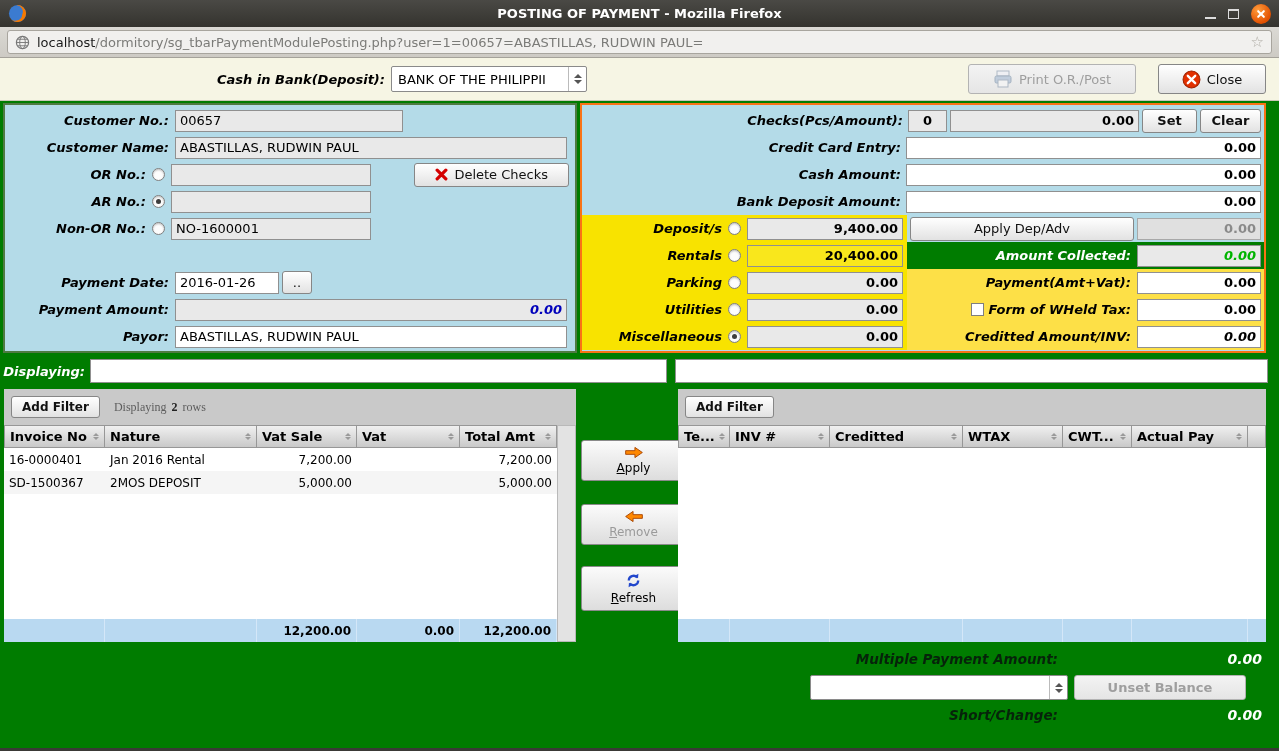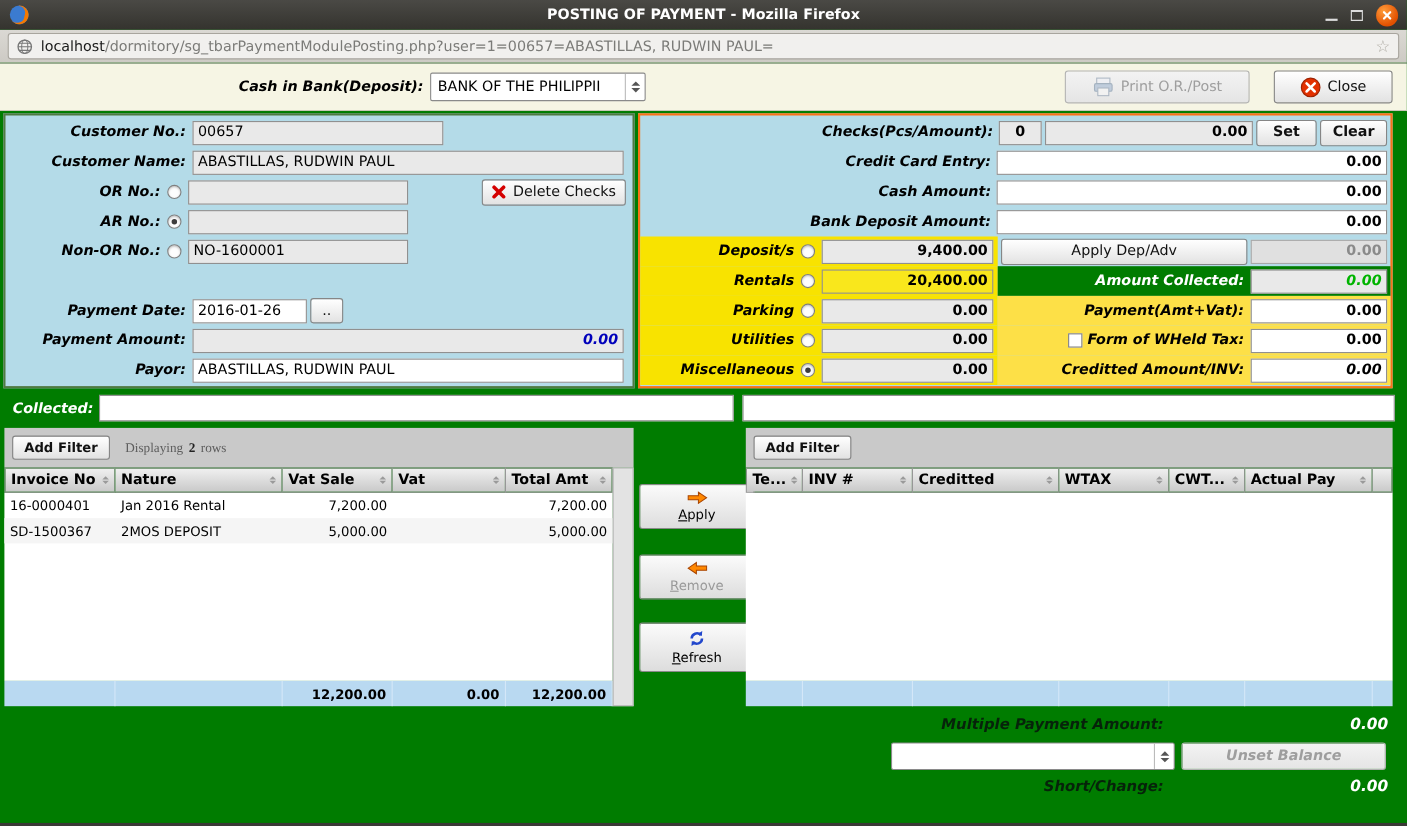--- a/index.html
+++ b/index.html
@@ -177,21 +177,21 @@
         <div class="inp ro" style="width:228px;">00657</div>
       </div>
       <div class="frow">
         <span class="flabel lbl">Customer Name:</span>
         <div class="inp ro" style="width:392px;">ABASTILLAS, RUDWIN PAUL</div>
       </div>
       <div class="frow">
         <span class="flabel short lbl">OR No.:</span>
         <span class="radio"></span>
         <div class="inp ro" style="width:200px;"></div>
-        <div class="btn" style="margin-left:auto;margin-right:6px;height:24px;padding:0 8px;text-align:center;">
+        <div class="btn" style="margin-left:auto;margin-right:6px;height:24px;padding:0 20px;text-align:center;">
           <svg width="13" height="13" viewBox="0 0 12 12">
             <path d="M2 2 L10 10 M10 2 L2 10" stroke="#d40000" stroke-width="3" stroke-linecap="round"></path>
           </svg>
           <span>Delete Checks</span>
         </div>
       </div>
       <div class="frow">
         <span class="flabel short lbl">AR No.:</span>
         <span class="radio on"></span>
         <div class="inp ro" style="width:200px;"></div>
@@ -294,21 +294,21 @@
           <div class="inp ro num" style="width:156px;margin-right:4px;">0.00</div>
         </div>
         <div class="cat-right orange">
           <span class="lbl" style="padding-right:6px;">Creditted Amount/INV:</span>
           <div class="inp num" style="width:124px;font-style:italic;">0.00</div>
         </div>
       </div>
     </div>
 
     <div class="particular">
-      <span class="part-label lbl">Collected:</span>
+      <span class="part-label lbl">Displaying:</span>
       <div class="inp" style="width:577px;height:24px;"></div>
       <div style="width:8px;"></div>
       <div class="inp" style="width:593px;height:24px;"></div>
     </div>
 
     <div class="tbl tbl-left" style="position:absolute;">
       <div class="grid-bar">
         <div class="btn btn-filter">Add Filter</div>
         <span class="disp">
           <span>Displaying</span>
@@ -467,21 +467,21 @@
       <span class="b-val">0.00</span>
     </div>
     <div id="brow2">
       <div class="selectbox" style="width:258px;height:25px;">
         <span></span>
         <span class="spin">
             <i class="tri-up"></i>
             <i class="tri-dn"></i>
           </span>
       </div>
-      <div class="btn dis" style="width:186px;height:25px;font-weight:bold;font-style:italic;">Unset Balance</div>
+      <div class="btn dis" style="width:172px;height:25px;font-weight:bold;">Unset Balance</div>
     </div>
     <div class="b-row" id="brow3">
       <span class="b-label">Short/Change:</span>
       <span class="b-val">0.00</span>
     </div>
 
   </div>
 </div>
 
 </body></html>

